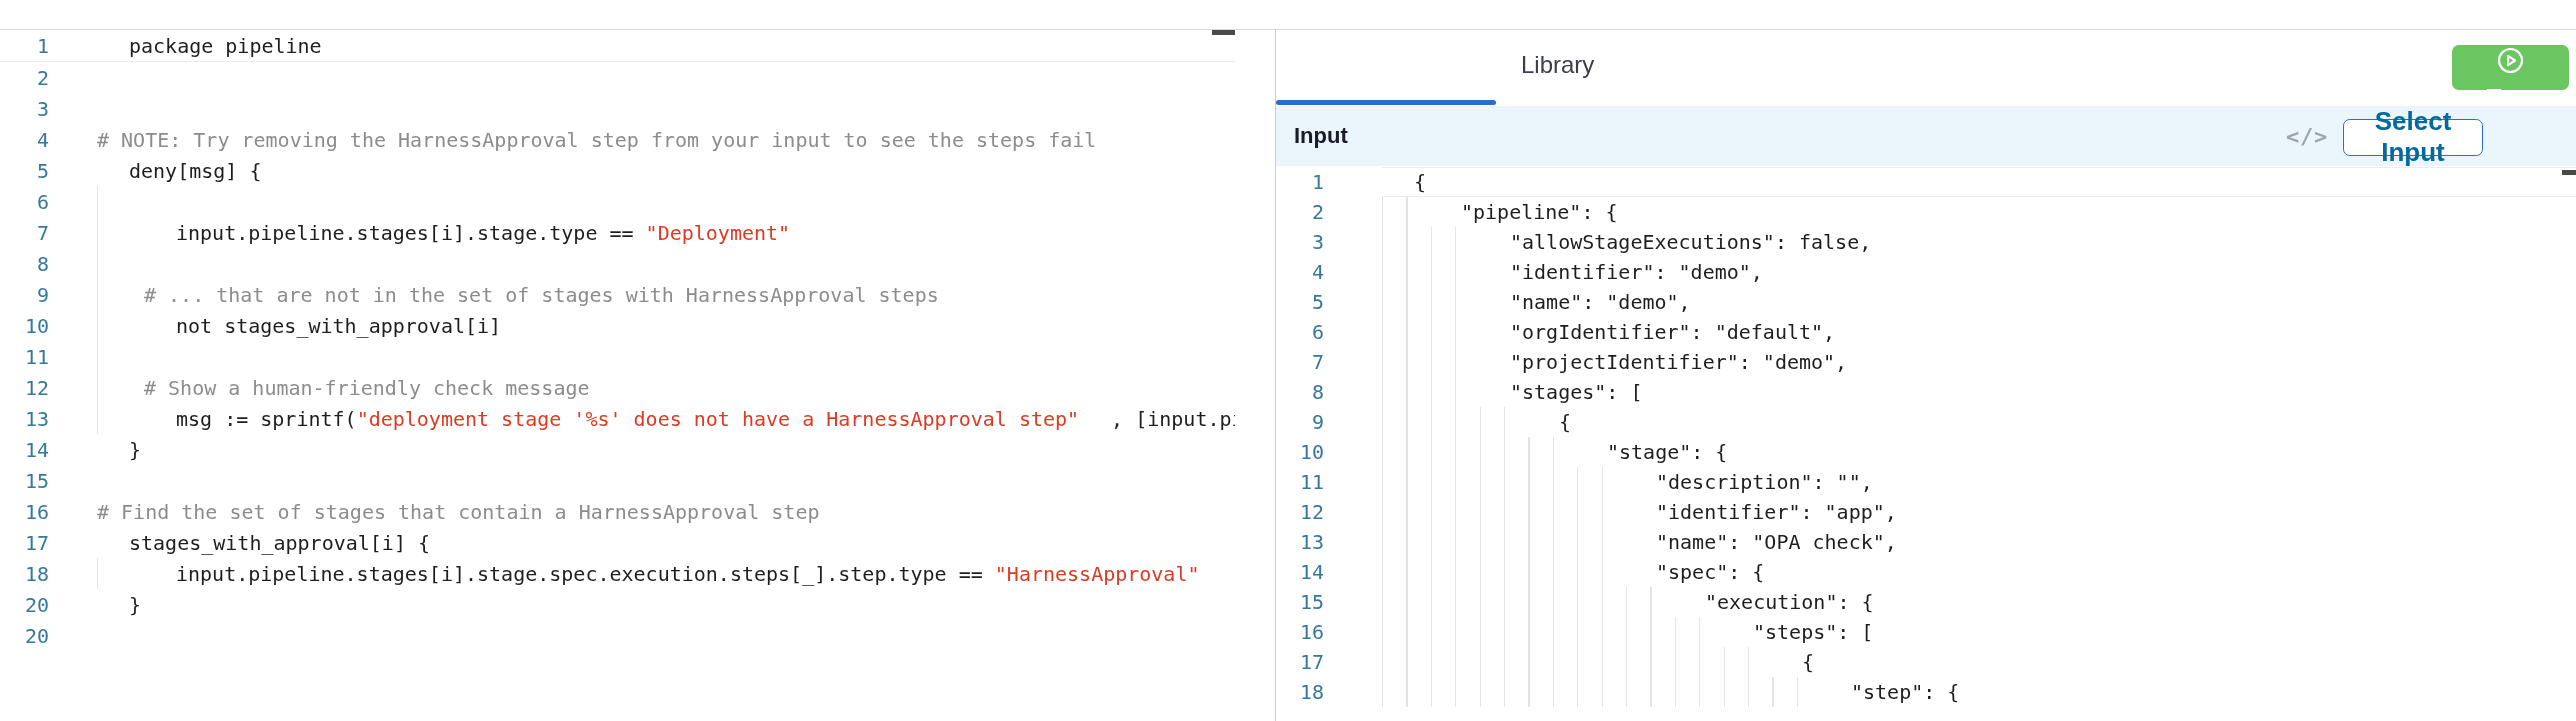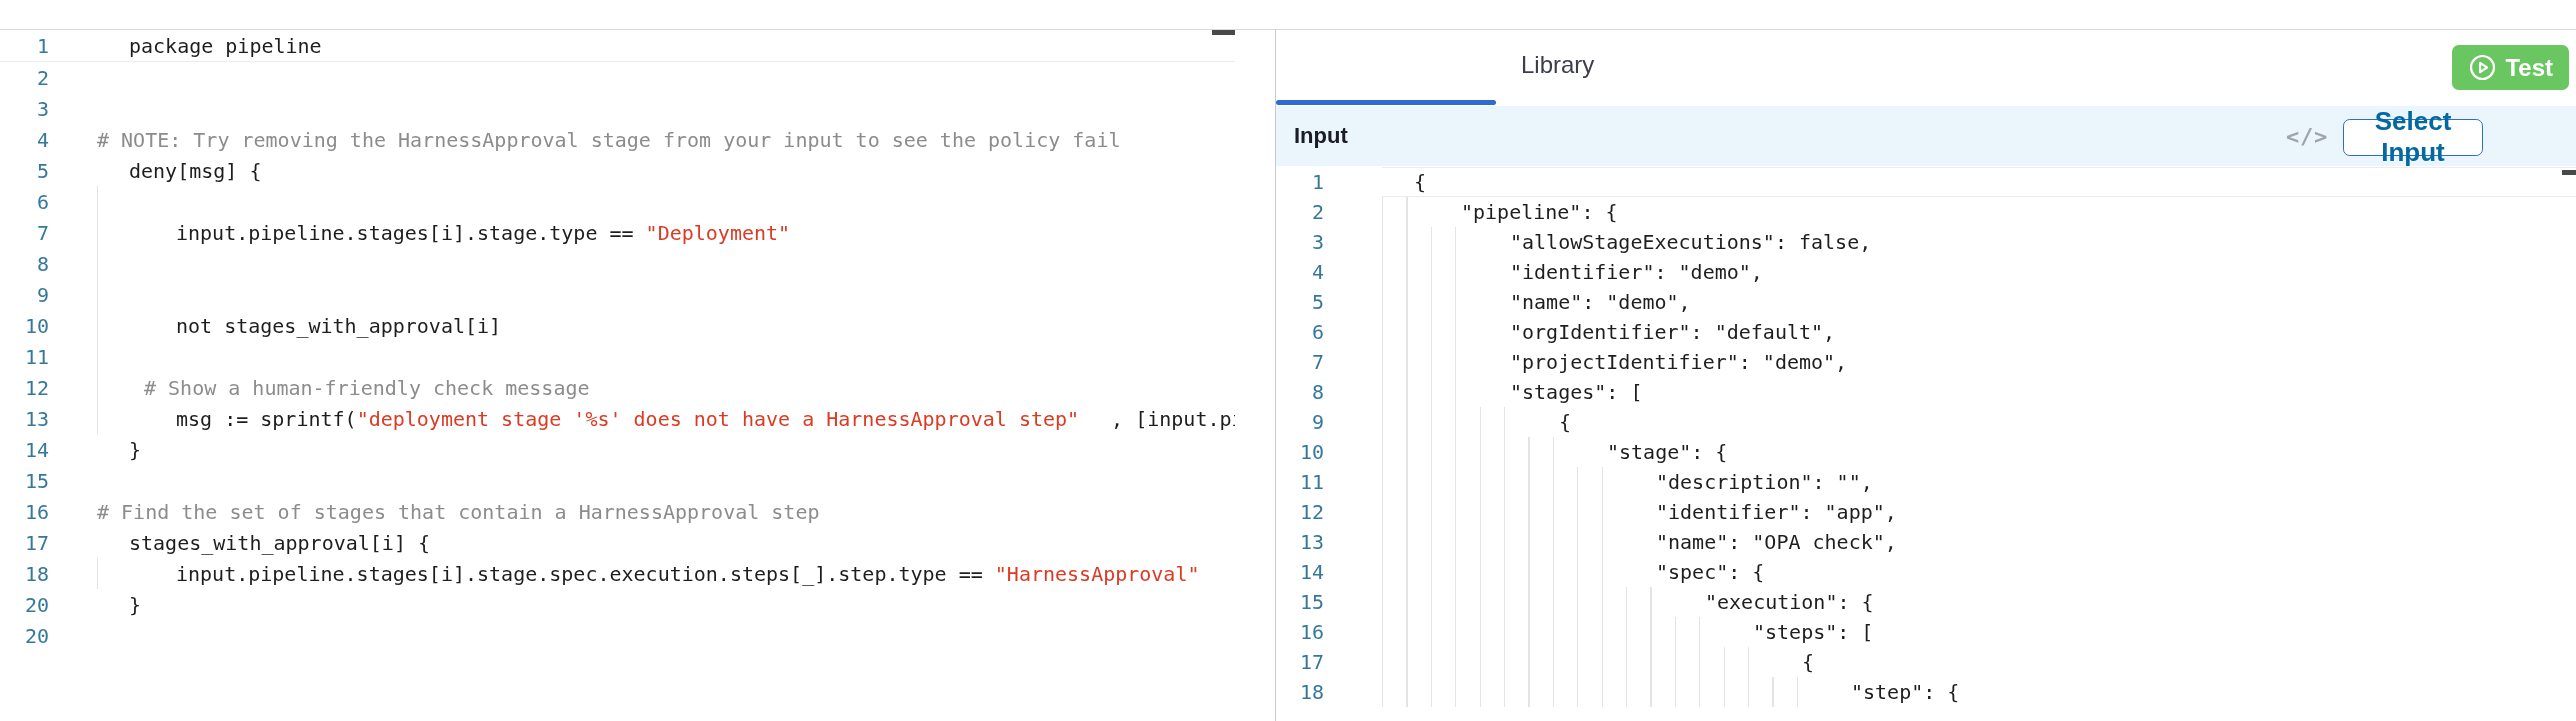--- a/index.html
+++ b/index.html
@@ -51,47 +51,47 @@
   #right-dash{left:2562px;top:170px;width:13.6px;height:5.1px;}
 
   
   .pane-divider{position:absolute;left:1275px;top:29px;width:1.3px;height:693px;background:var(--divider);}
   .tabs-row{position:absolute;left:1276px;top:30px;width:1300px;height:76px;background:#fff;}
   .tab{position:absolute;top:0;height:70px;display:flex;align-items:center;font-size:24px;cursor:pointer;}
   .tab-active{left:16px;font-weight:bold;color:#1d1d2b;}
   .tab-inactive{left:245px;font-weight:normal;color:#3c3e4d;}
   .tab-underline{position:absolute;left:0;top:70px;width:220px;height:5.1px;background:var(--accent-blue);border-radius:2.5px;}
   .test-button{position:absolute;left:2452px;top:45px;width:117px;height:45px;background:var(--button-green);
-      border:none;border-radius:6.8px;display:flex;align-items:center;justify-content:center;gap:8.5px;
-      color:#fff;font-size:24px;font-weight:bold;font-family:"Liberation Sans",sans-serif;cursor:pointer;}
+      border:none;border-radius:6.8px;display:flex;align-items:center;justify-content:space-between;gap:8.5px;
+      color:#fff;font-size:24px;font-weight:bold;font-family:"Liberation Sans",sans-serif;cursor:pointer;flex-direction:column;}
   .input-bar{position:absolute;left:1276px;top:106px;width:1300px;height:60px;background:var(--input-bar-bg);}
   .input-title{position:absolute;left:18px;top:0;height:60px;display:flex;align-items:center;
       font-size:22px;font-weight:700;color:#1c1c28;}
   .code-toggle-icon{position:absolute;left:1010px;top:0;height:60px;display:flex;align-items:center;
       color:#a0a3ad;font-size:22px;font-weight:bold;letter-spacing:0.8px;cursor:pointer;
       font-family:"DejaVu Sans Mono",monospace;}
   .select-input-button{position:absolute;left:1067px;top:12.7px;width:140px;height:37px;background:#fff;
       border:1.7px solid var(--accent-blue);border-radius:6.8px;color:#0369a1;font-size:26px;font-weight:600;
       font-family:"Liberation Sans",sans-serif;display:flex;align-items:center;justify-content:center;cursor:pointer;}
 </style>
 </head>
 <body>
 
 <div class="top-hairline"></div>
 
 <div class="editor" id="rego-editor">
     <div class="crow current"><span class="gut">1</span><span class="seg code">package pipeline</span></div>
     <div class="crow"><span class="gut">2</span></div>
     <div class="crow"><span class="gut">3</span></div>
-    <div class="crow"><span class="gut">4</span><span class="seg comment"># NOTE: Try removing the HarnessApproval stage from your input to see the policy fail</span></div>
+    <div class="crow"><span class="gut">4</span><span class="seg comment"># NOTE: Try removing the HarnessApproval step from your input to see the steps fail</span></div>
     <div class="crow"><span class="gut">5</span><span class="seg code">deny[msg] {</span></div>
     <div class="crow"><span class="gut">6</span><span class="ind guided" style="width: 47px;"></span></div>
     <div class="crow"><span class="gut">7</span><span class="ind guided" style="width: 47px;"></span><span class="seg code">input.pipeline.stages[i].stage.type == </span><span class="seg string">"Deployment"</span></div>
     <div class="crow"><span class="gut">8</span><span class="ind guided" style="width: 47px;"></span></div>
-    <div class="crow"><span class="gut">9</span><span class="ind guided" style="width: 47px;"></span></div>
+    <div class="crow"><span class="gut">9</span><span class="ind guided" style="width: 47px;"></span><span class="seg comment"># ... that are not in the set of stages with HarnessApproval steps</span></div>
     <div class="crow"><span class="gut">10</span><span class="ind guided" style="width: 47px;"></span><span class="seg code">not stages_with_approval[i]</span></div>
     <div class="crow"><span class="gut">11</span><span class="ind guided" style="width: 47px;"></span></div>
     <div class="crow"><span class="gut">12</span><span class="ind guided" style="width: 47px;"></span><span class="seg comment"># Show a human-friendly check message</span></div>
     <div class="crow"><span class="gut">13</span><span class="ind guided" style="width: 47px;"></span><span class="seg code">msg := sprintf(</span><span class="seg string">"deployment stage '%s' does not have a HarnessApproval step"</span><span class="seg code">, [input.pipel</span></div>
     <div class="crow"><span class="gut">14</span><span class="seg code">}</span></div>
     <div class="crow"><span class="gut">15</span></div>
     <div class="crow"><span class="gut">16</span><span class="seg comment"># Find the set of stages that contain a HarnessApproval step</span></div>
     <div class="crow"><span class="gut">17</span><span class="seg code">stages_with_approval[i] {</span></div>
     <div class="crow"><span class="gut">18</span><span class="ind guided" style="width: 47px;"></span><span class="seg code">input.pipeline.stages[i].stage.spec.execution.steps[_].step.type == </span><span class="seg string">"HarnessApproval"</span></div>
     <div class="crow"><span class="gut">20</span><span class="seg code">}</span></div>

